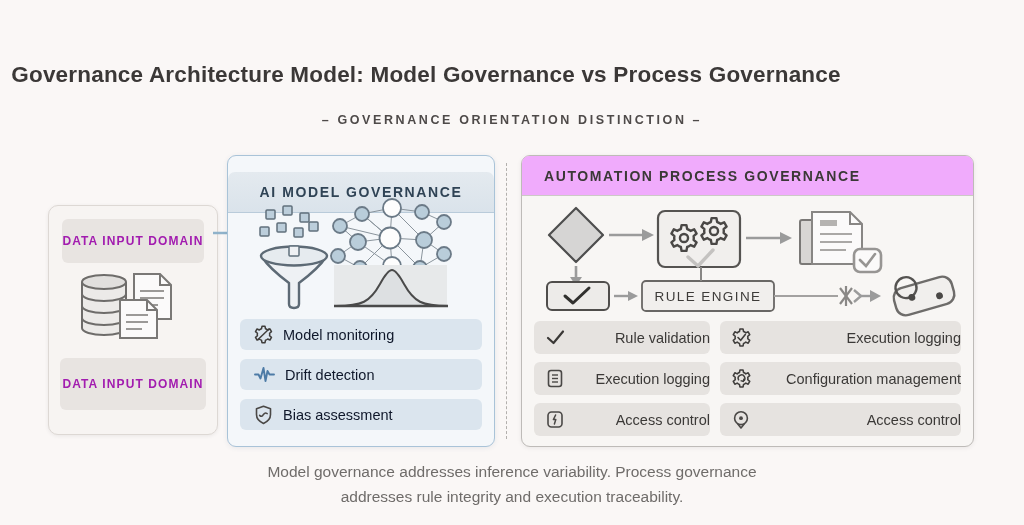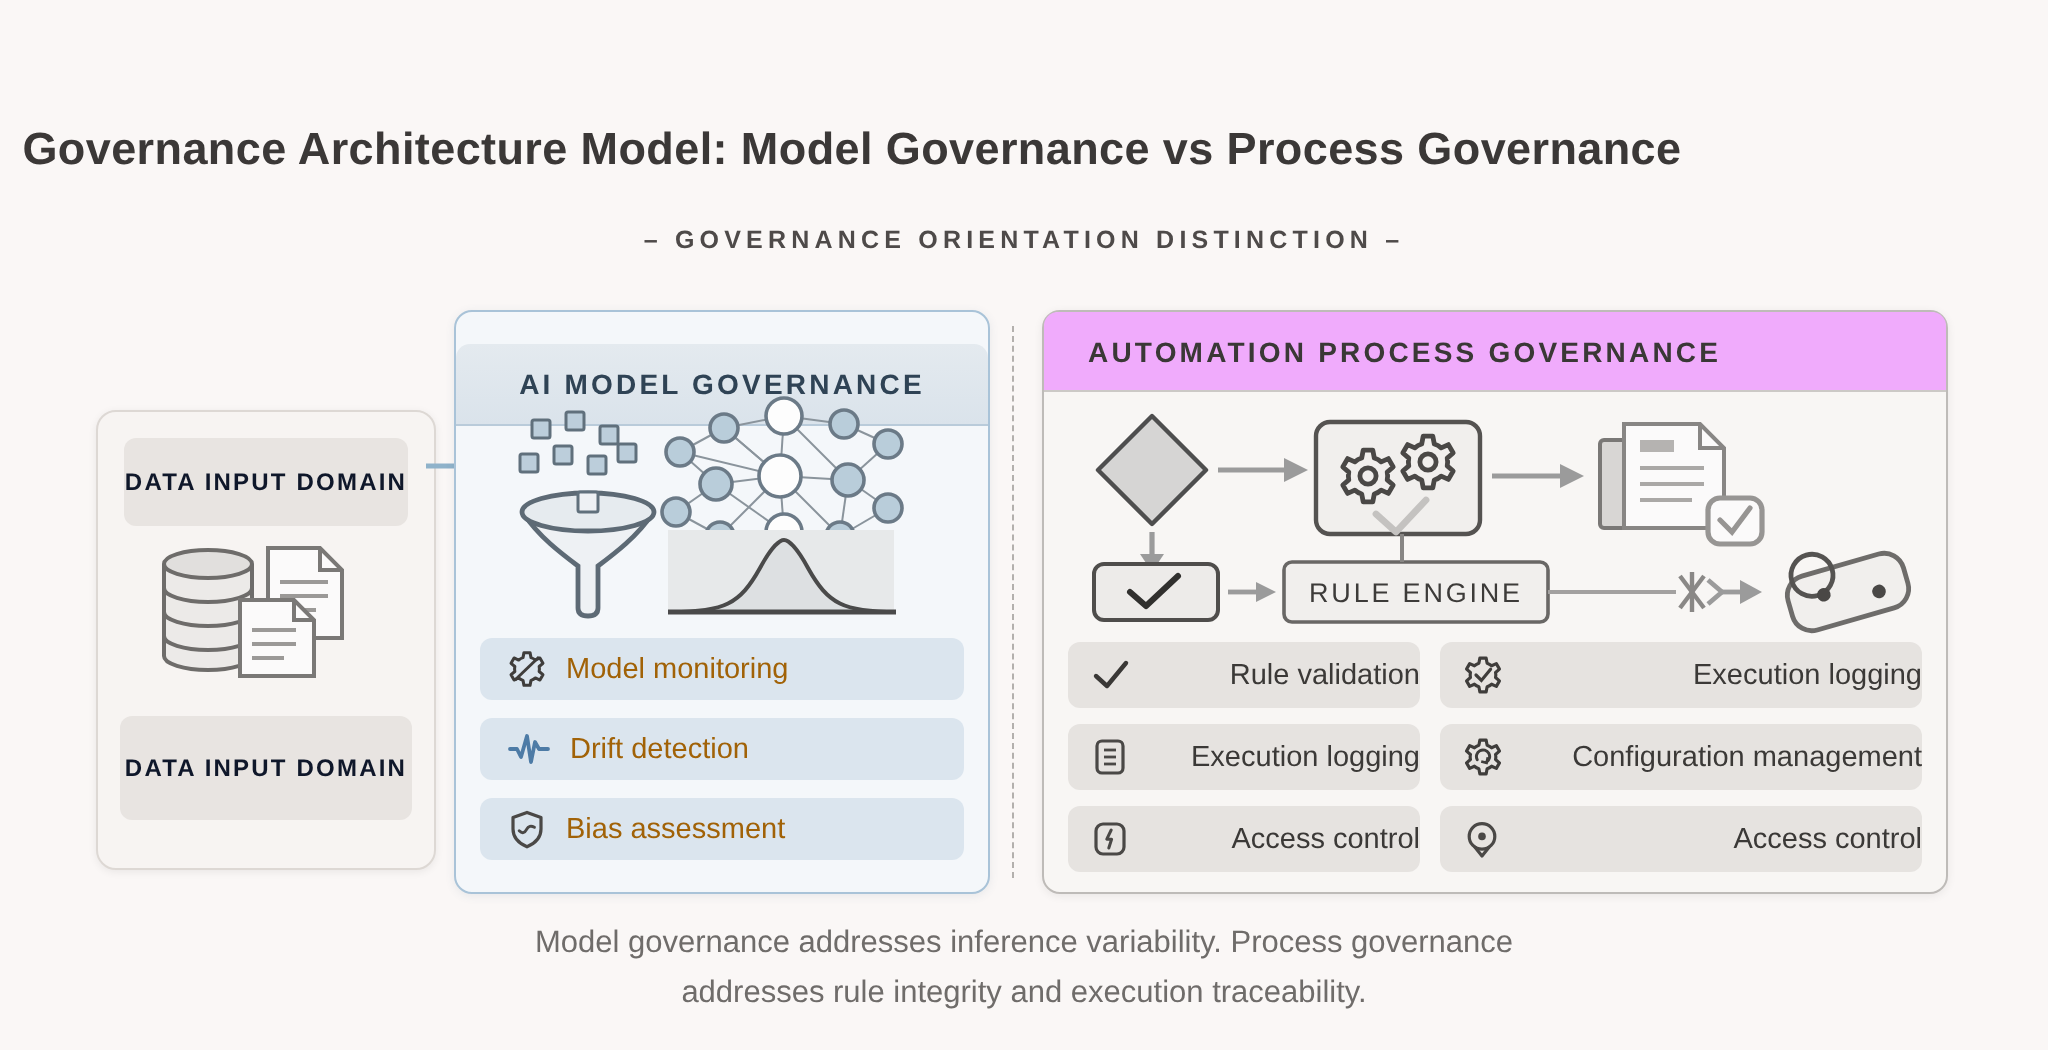--- a/index.html
+++ b/index.html
@@ -20,42 +20,42 @@
     font-size:12.5px;font-weight:700;letter-spacing:2.6px;color:#4e4a49;
   }
   
   .input-box{
     left:48px;top:205px;width:168px;height:228px;
     background:#f7f4f2;border:1px solid #ddd8d4;border-radius:10px;
     box-shadow:0 1px 4px rgba(0,0,0,.07);
   }
   .input-label{
     background:#e8e4e1;border-radius:6px;text-align:center;
-    font-size:12px;font-weight:700;letter-spacing:1.1px;color:#0f172a;
+    font-size:12px;font-weight:700;letter-spacing:1.1px;color:#a21caf;
     line-height:1.55;display:flex;align-items:center;justify-content:center;
   }
   .input-label.top{left:13px;top:13px;width:142px;height:44px;}
   .input-label.bottom{left:11px;top:152px;width:146px;height:52px;}
   
   .model-panel{
     left:227px;top:155px;width:266px;height:290px;
     background:#f4f7fa;border:1.5px solid #a9c3d8;border-radius:9px;
     box-shadow:0 1px 5px rgba(70,100,130,.10);
   }
   .model-header{
     left:0;top:16px;width:100%;height:40px;
     background:linear-gradient(#e4eaef,#dae3eb);
     border-bottom:1px solid #b9cbda;border-radius:7px 7px 0 0;
     text-align:center;line-height:40px;
     font-size:14px;font-weight:600;letter-spacing:1.6px;color:#2f4355;
   }
   .mitem{
     left:12px;width:242px;height:31px;background:#dbe5ee;border-radius:6px;
     display:flex;align-items:center;padding-left:14px;gap:10px;box-sizing:border-box;
-    font-size:14.5px;color:#a16207;
+    font-size:14.5px;color:#0f172a;
   }
   
   .proc-panel{
     left:521px;top:155px;width:451px;height:290px;
     background:#f8f6f4;border:1.5px solid #bebbb8;border-radius:9px;
     box-shadow:0 1px 5px rgba(0,0,0,.07);
   }
   .proc-header{
     left:0;top:0;width:100%;height:40px;background:#f0abfc;
     border-bottom:1px solid #ccc9c6;border-radius:7px 7px 0 0;

